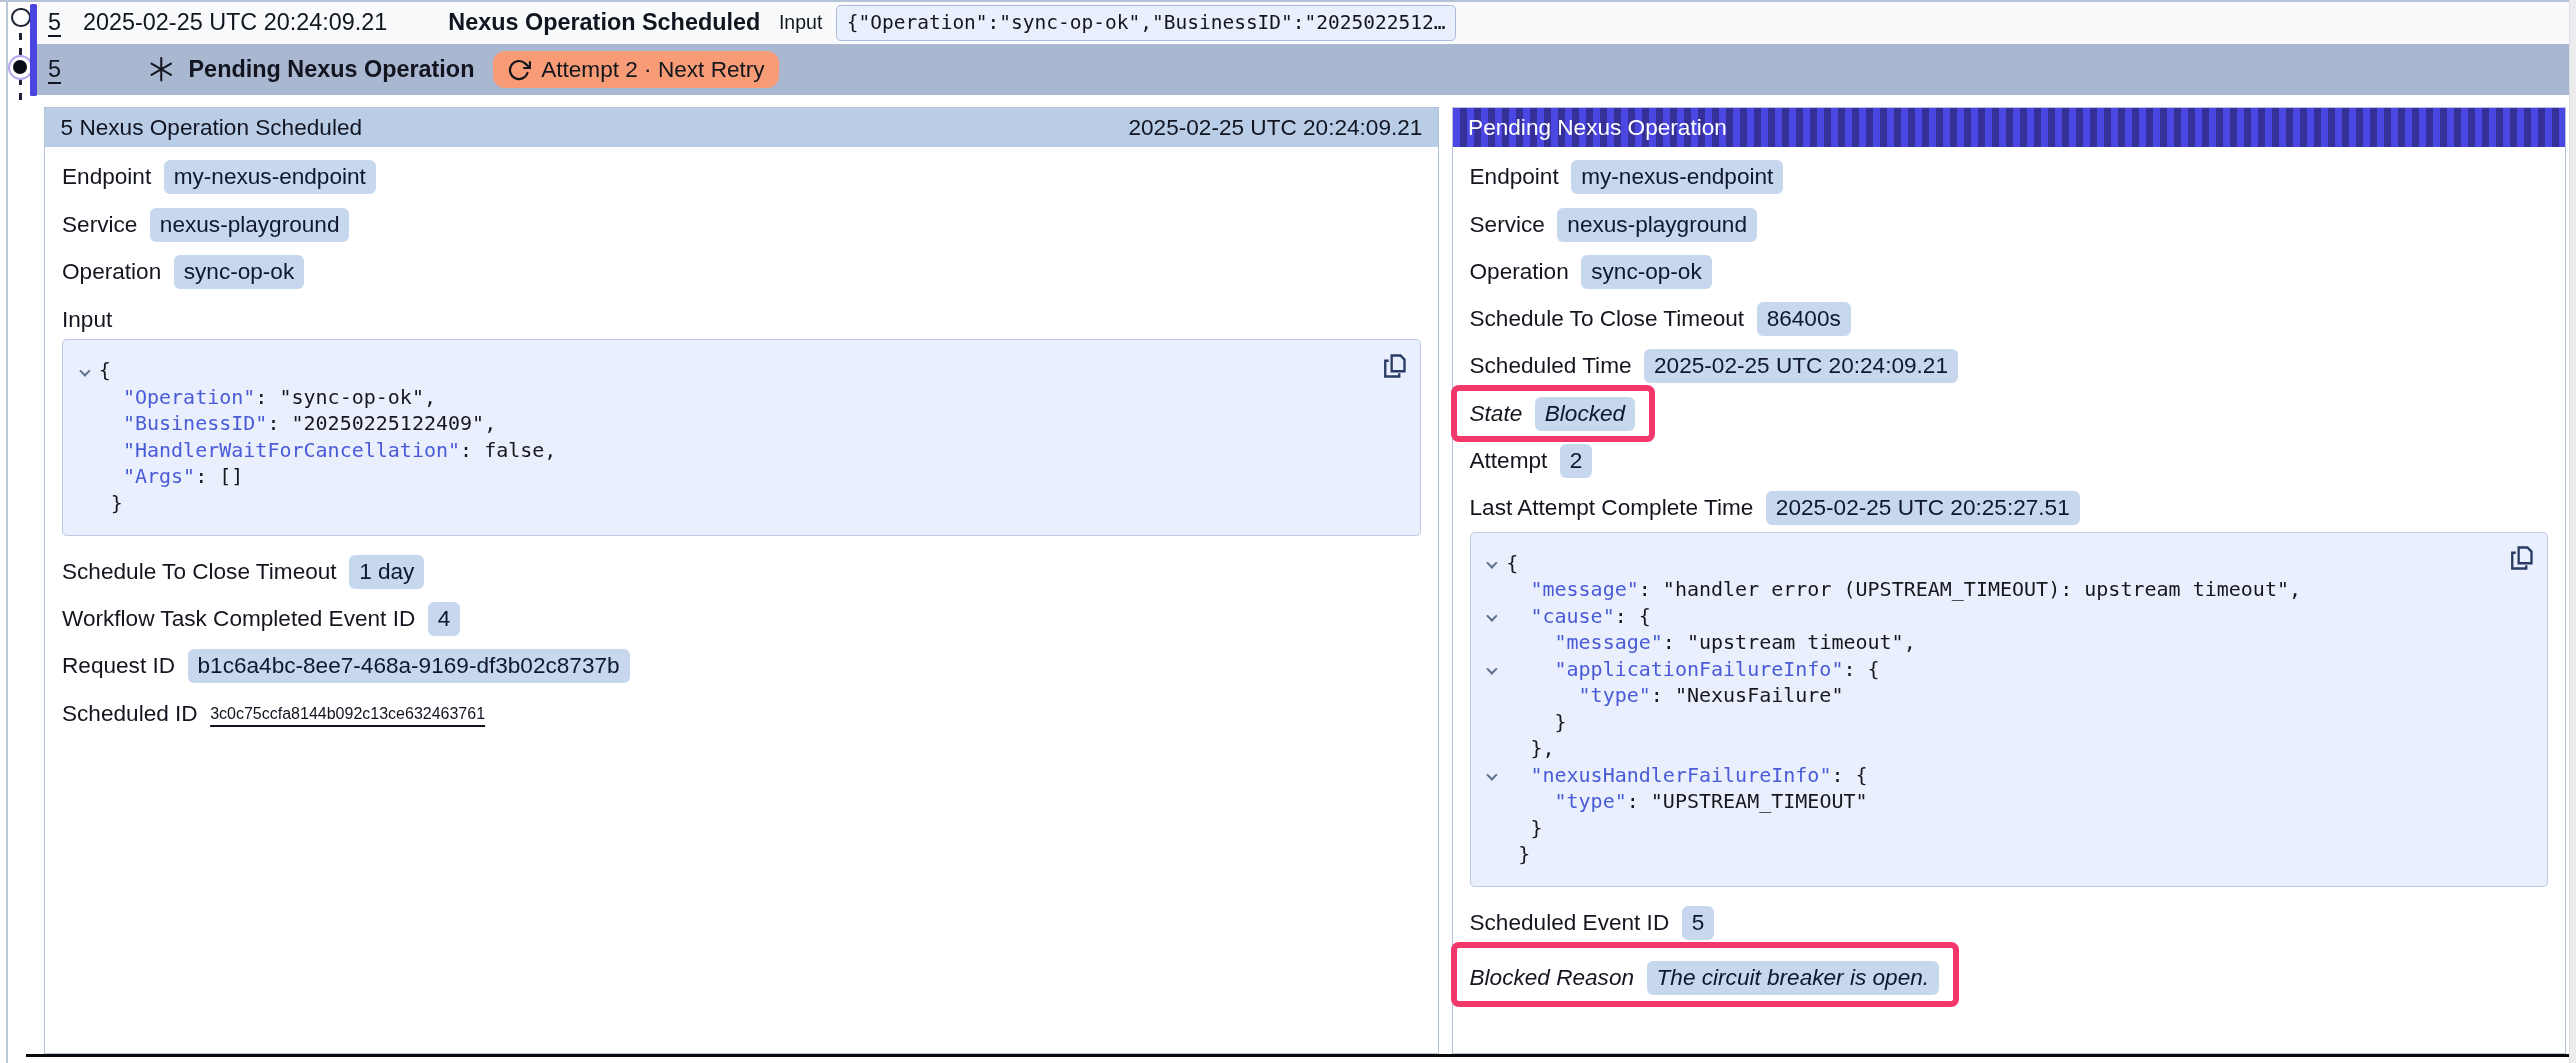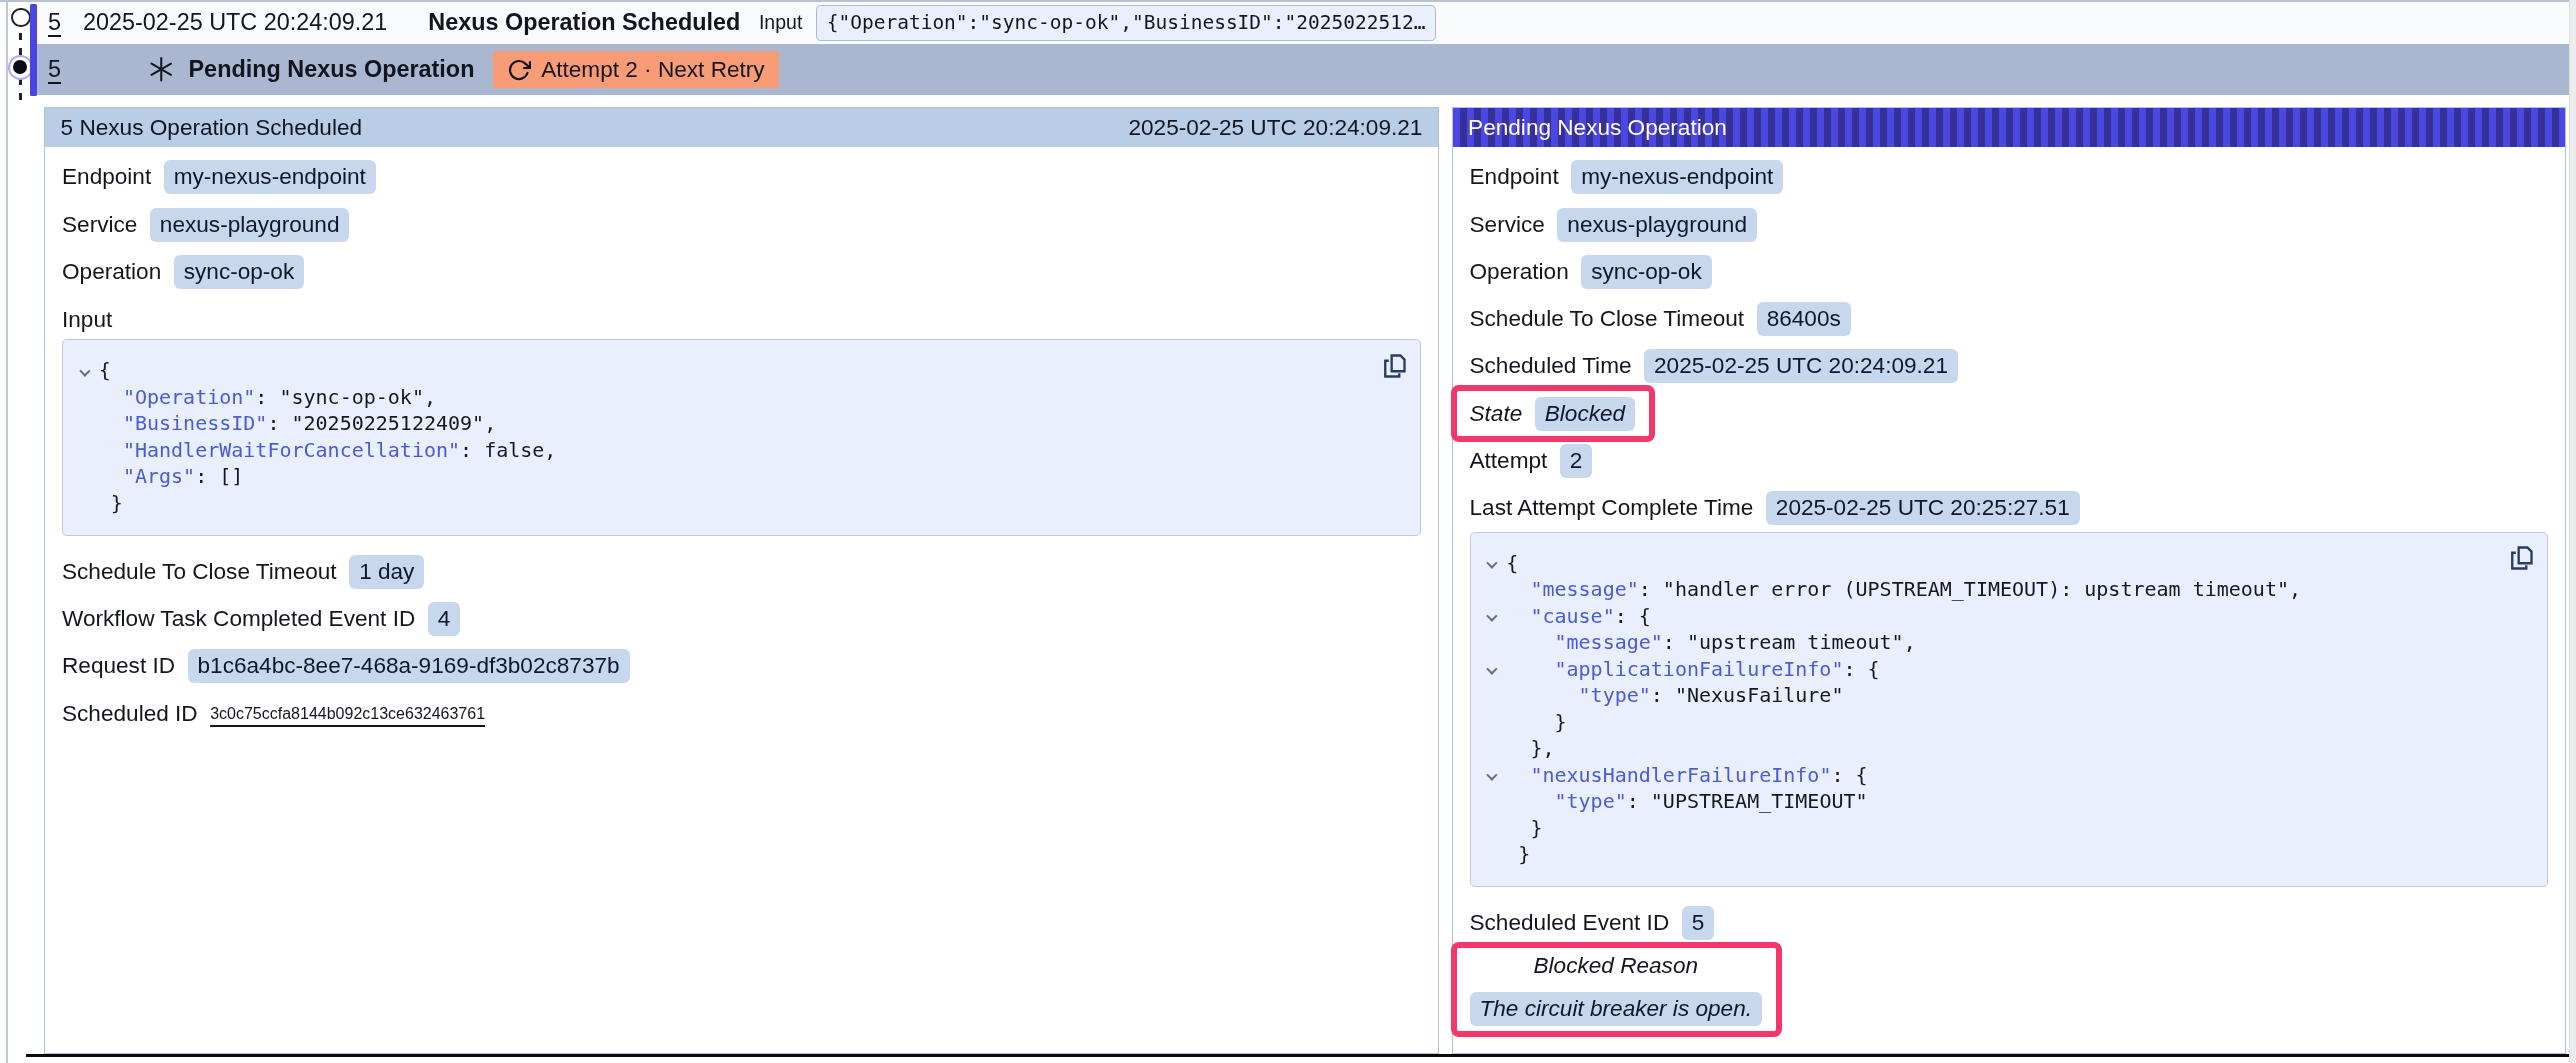--- a/index.html
+++ b/index.html
@@ -19,27 +19,27 @@
   .dot-current { position:absolute; left:7.8px; top:55px; width:25px; height:25px; border-radius:50%; border:2.3px solid #b7a6f2; background:#ffffff; }
   .dot-current-inner { position:absolute; left:3.1px; top:3.1px; width:14px; height:14px; border-radius:50%; background:#0b0d16; }
   .active-bar { position:absolute; left:30px; top:3.9px; width:7px; height:92px; background:#4a45e0; border-radius:1.6px; }
 
   
   .hist-row { position:absolute; left:37px; width:2532px; display:flex; align-items:center; padding-left:11px; }
   .row-scheduled { top:1.6px; height:42px; background:#f8fafc; }
   .row-pending { top:44px; height:51px; background:#a9b8d0; }
   .event-id-link { font-size:23.4px; color:#121420; text-decoration:underline; text-underline-offset:4.7px; text-decoration-thickness:1.6px; cursor:pointer; }
   .row-ts { font-size:23.4px; margin-left:22px; color:#14161f; }
-  .row-title { font-size:23.4px; font-weight:700; margin-left:41px; color:#121420; }
+  .row-title { font-size:23.4px; font-weight:700; margin-left:61px; color:#121420; }
   .row-input-label { font-size:19.5px; margin-left:18.7px; color:#14161f; }
   .row-input-chip { margin-left:14px; background:#e9effc; border:1.6px solid #a9b9d8; border-radius:4.7px; height:36px;
       display:flex; align-items:center; padding:0 9.4px; font-family:"DejaVu Sans Mono", monospace; font-size:19.5px; color:#14161f; cursor:pointer; }
   .asterisk-wrap { margin-left:87px; display:flex; align-items:center; }
   .row-pending .row-title { margin-left:14px; }
-  .retry-badge { margin-left:18.7px; height:37px; background:#f79c77; border-radius:2px; display:flex; align-items:center; gap:10px; padding:16px 14px; font-size:22.6px; color:#14161d; }
+  .retry-badge { margin-left:18.7px; height:37px; background:#f79c77; border-radius:12px; display:flex; align-items:center; gap:10px; padding:16px 14px; font-size:22.6px; color:#14161d; }
 
   
   .panels { position:absolute; left:44px; top:107px; width:2522px; height:947px; display:flex; gap:12.5px; align-items:stretch; }
   .panel { background:#ffffff; border:1.6px solid #b3c2d8; overflow:visible; }
   .panel-left { width:1395px; flex:none; }
   .panel-right { flex:1; }
   .panel-header { height:39px; display:flex; align-items:center; justify-content:space-between; padding:0 15.6px; font-size:22.6px; }
   .panel-header.plain { background:#b9cde7; color:#121420; }
   .panel-header.striped { background:repeating-linear-gradient(90deg,#4a47e2 0 7px, #353199 7px 14px); color:#ffffff; }
   .panel-body { padding:0 17px 15.6px 17px; }
@@ -299,21 +299,21 @@
             </div>
         </div>
 
         <div class="field first-after-block">
           <span>Scheduled Event ID</span>
           <span class="chip">5</span>
         </div>
 
         <div class="field">
           <span class="hl-wrap">
-            <span class="field" style="margin-top:0;flex-direction:column;">
+            <span class="field" style="margin-top:8px;">
               <span>Blocked Reason</span>
               <span class="chip">The circuit breaker is open.</span>
             </span>
             <span class="annotation-box"></span>
           </span>
         </div>
 
       </div>
     </div>
   </div>

